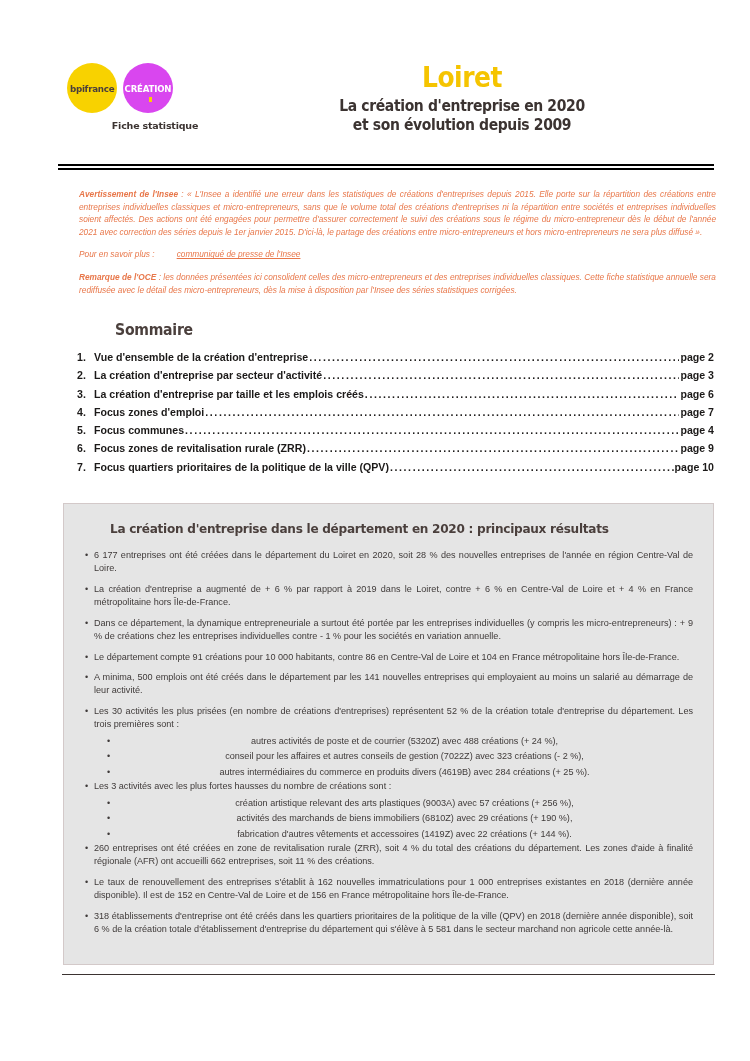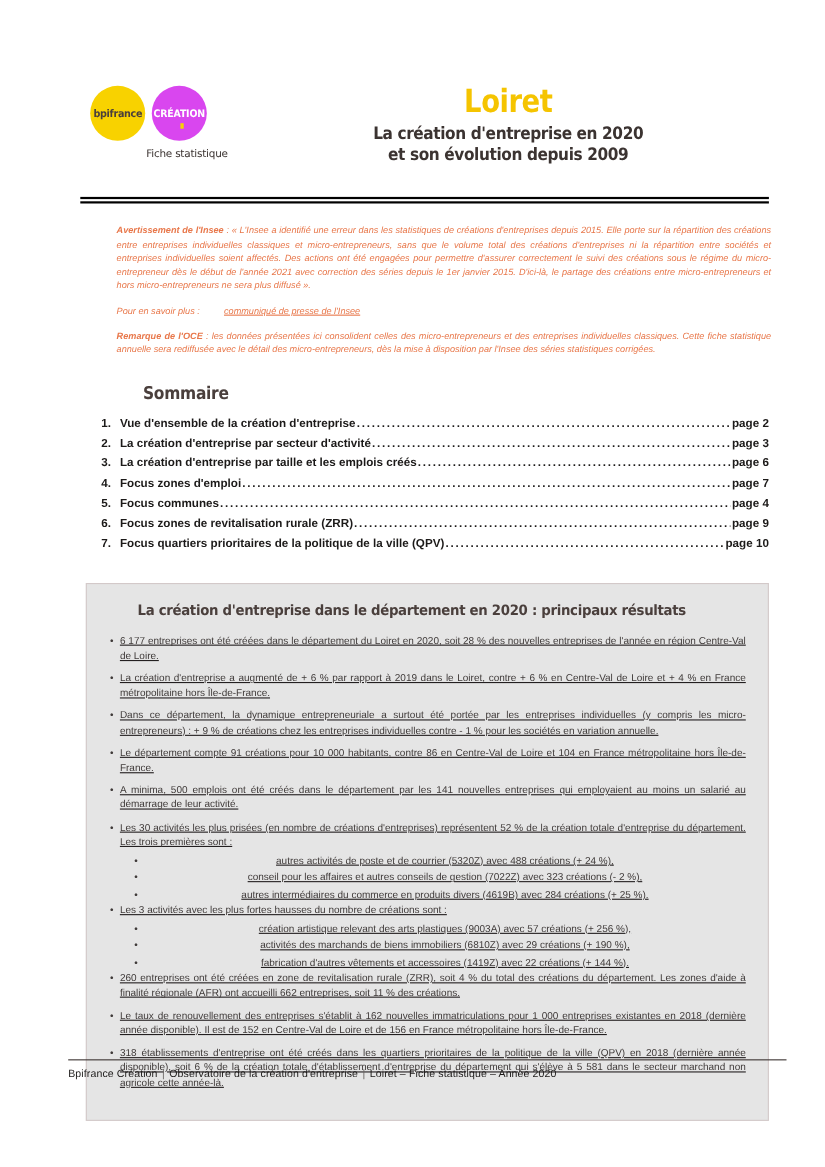--- a/index.html
+++ b/index.html
@@ -12,21 +12,21 @@
     height: 1061px;
     font-family: "Liberation Sans", sans-serif;
     color: #231f20;
     position: relative;
     overflow: hidden;
   }
   .page {
     width: 750px;
     height: 1014px;
     box-sizing: border-box;
-    padding: 16px;
+    padding: 1px;
     position: relative;
   }
 
   
   .header {
     display: flex;
     align-items: flex-start;
     padding: 62px 38px 0 62px;
     height: 92px;
     box-sizing: content-box;
@@ -81,21 +81,21 @@
     width: 3px;
     height: 5px;
     background: #f8d200;
     left: 26px;
     bottom: 11px;
   }
   .brand-sub {
     margin-top: 7px;
     font-family: "DejaVu Sans", sans-serif;
     font-size: 9.5px;
-    font-weight: 400;
+    font-weight: 700;
     color: #3b3331;
     letter-spacing: -0.2px;
     padding-left: 4px;
   }
   .titles {
     flex: 1;
     text-align: center;
     padding-right: 30px;
   }
   .main-title {
@@ -130,21 +130,21 @@
   
   .notice {
     margin: 18px 33px 0 78px;
     font-family: "Liberation Sans", sans-serif;
     font-style: italic;
     font-size: 8.3px;
     line-height: 1.52;
     color: #e8774a;
     text-align: justify;
   }
-  .notice p { margin: 0 0 10px 12px; }
+  .notice p { margin: 0 0 10px 0; }
   .notice p:last-child { margin-bottom: 0; }
   .notice b { font-weight: 700; font-style: italic; }
   .notice .lnk {
     text-decoration: underline;
     padding-left: 22px;
   }
 
   
   .sommaire-wrap {
     margin: 24px 35px 0 60px;
@@ -193,21 +193,21 @@
   .results-title {
     font-family: "DejaVu Sans", sans-serif;
     font-size: 13px;
     font-weight: 700;
     color: #4a3f3c;
     letter-spacing: -0.3px;
     transform: scaleX(0.93);
     transform-origin: left center;
     margin: 2px 0 13px 26px;
   }
-  .results ul { list-style: none; margin: 0; padding: 0; text-decoration: underline; }
+  .results ul { list-style: none; margin: 0; padding: 0; }
   .results li {
     font-size: 9.1px;
     line-height: 1.48;
     color: #3f3a39;
     text-align: justify;
     margin-bottom: 7px;
     padding-left: 10px;
     position: relative;
   }
   .results li:before {
@@ -343,18 +343,15 @@
         <li class="sub tight">activités des marchands de biens immobiliers (6810Z) avec 29 créations (+ 190 %),</li>
         <li class="sub">fabrication d'autres vêtements et accessoires (1419Z) avec 22 créations (+ 144 %).</li>
         <li>260 entreprises ont été créées en zone de revitalisation rurale (ZRR), soit 4 % du total des créations du département. Les zones d'aide à finalité régionale (AFR) ont accueilli 662 entreprises, soit 11 % des créations.</li>
         <li>Le taux de renouvellement des entreprises s'établit à 162 nouvelles immatriculations pour 1 000 entreprises existantes en 2018 (dernière année disponible). Il est de 152 en Centre-Val de Loire et de 156 en France métropolitaine hors Île-de-France.</li>
         <li>318 établissements d'entreprise ont été créés dans les quartiers prioritaires de la politique de la ville (QPV) en 2018 (dernière année disponible), soit 6 % de la création totale d'établissement d'entreprise du département qui s'élève à 5 581 dans le secteur marchand non agricole cette année-là.</li>
       </ul>
   </div>
 
   <div class="footer">
     <div class="footer-rule"></div>
-    <div class="footer-text">
-      <span>Bpifrance Création</span><span class="sep">|</span><span>Observatoire de la création d'entreprise</span><span class="sep">|</span><span>Loiret – Fiche statistique – Année 2020</span>
-    </div>
   </div>
 
 </div>
 
 </body></html>

